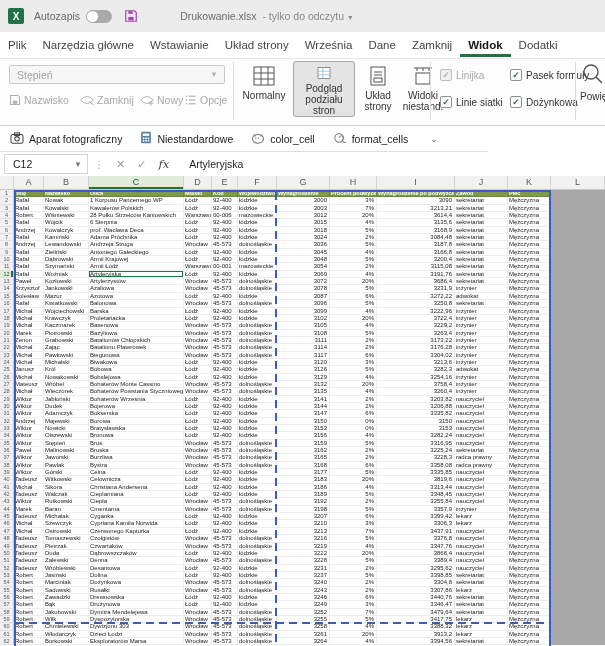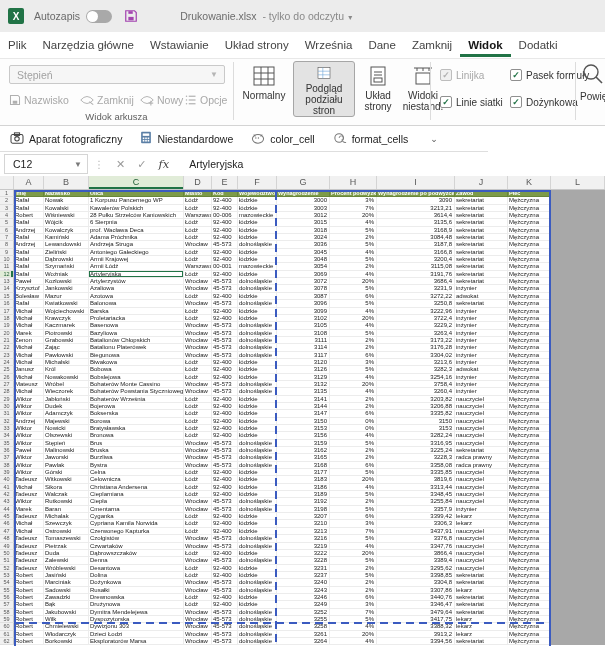--- a/index.html
+++ b/index.html
@@ -140,21 +140,20 @@
             <line x1="5" y1="3" x2="14" y2="3" stroke="#b0b0b0" stroke-width="1.6"></line>
             <line x1="5" y1="8" x2="14" y2="8" stroke="#b0b0b0" stroke-width="1.6"></line>
             <line x1="5" y1="13" x2="14" y2="13" stroke="#b0b0b0" stroke-width="1.6"></line>
             <circle cx="2" cy="3" r="1" fill="#b0b0b0"></circle>
             <circle cx="2" cy="8" r="1" fill="#b0b0b0"></circle>
             <circle cx="2" cy="13" r="1" fill="#b0b0b0"></circle>
           </svg>
           <span>Opcje</span>
         </span>
       </div>
-    <div class="grp-label" style="left:0;width:233px;">Widok arkusza</div>
     <div class="vsep" style="left:233px;"></div>
 
     <div class="wv-btn" style="left:238px;width:52px;">
       <svg width="22" height="20" viewBox="0 0 22 20">
           <rect x="1" y="1" width="20" height="18" fill="#fff" stroke="#555"></rect>
           <line x1="1" y1="7" x2="21" y2="7" stroke="#555"></line>
           <line x1="1" y1="13" x2="21" y2="13" stroke="#555"></line>
           <line x1="8" y1="1" x2="8" y2="19" stroke="#555"></line>
           <line x1="15" y1="1" x2="15" y2="19" stroke="#555"></line>
         </svg>

